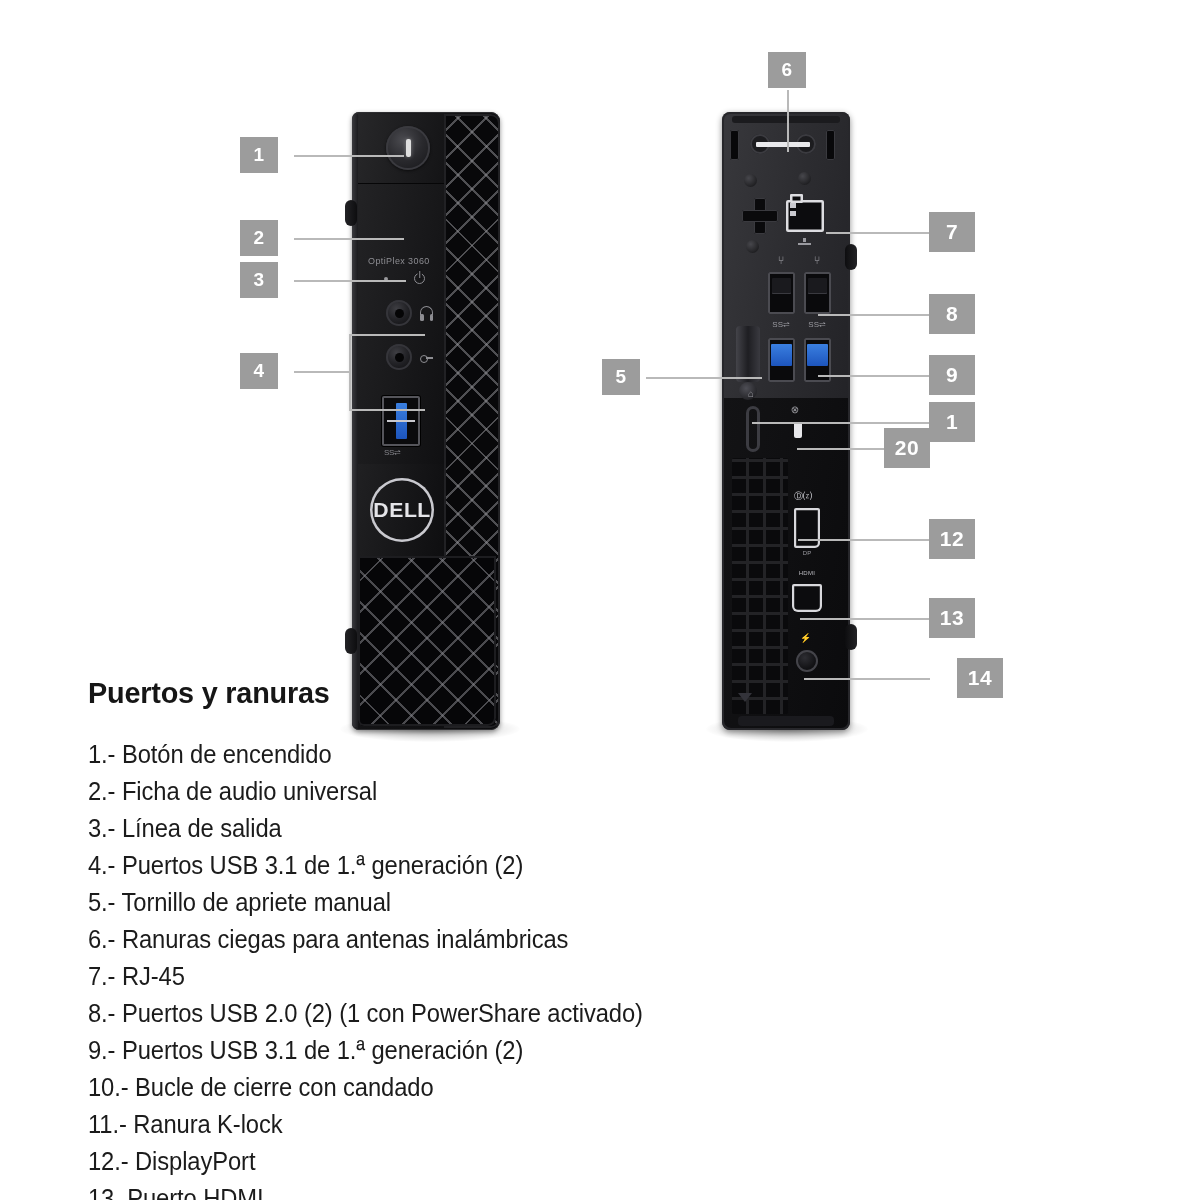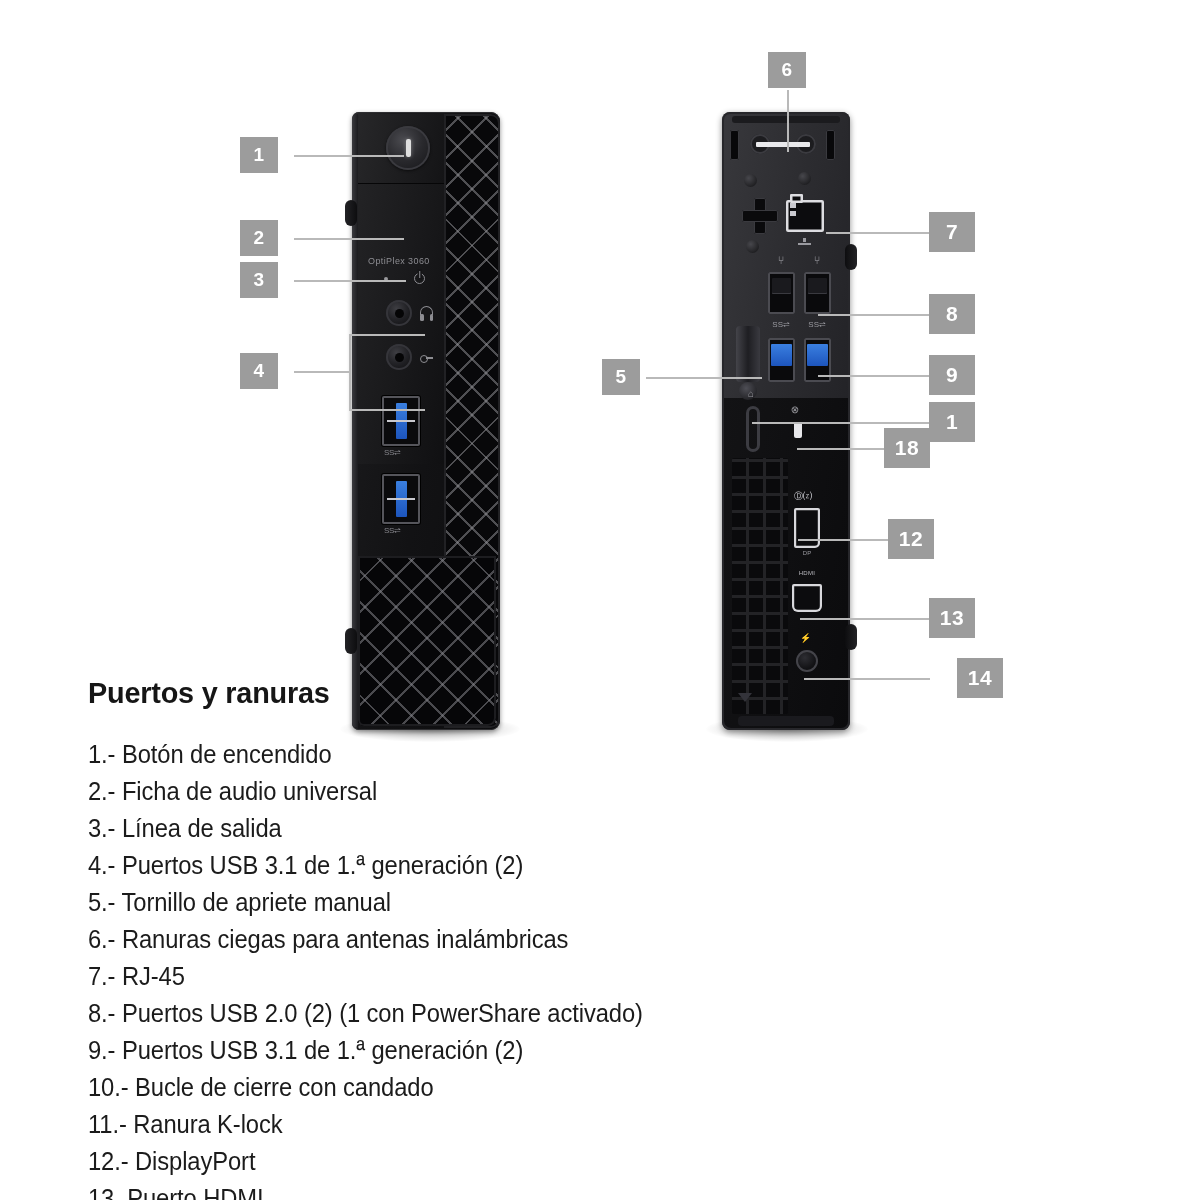--- a/index.html
+++ b/index.html
@@ -442,20 +442,25 @@
         </div>
         <div class="ss-mark s1">SS⇌</div>
 
         <div class="usb3 u2">
           <div class="tongue"></div>
           <div class="bar"></div>
         </div>
         <div class="ss-mark s2">SS⇌</div>
       </div>
 
+      <div class="fr-logo-panel">
+        <div class="dell-badge">
+          <span>DELL</span>
+        </div>
+      </div>
 
       <div class="fr-grille"></div>
     </div>
   </div>
 
   <div class="unit" id="rear-unit">
     <div class="rr-body"></div>
     <div class="rr-lower"></div>
     <div class="rr-top-rail"></div>
 
@@ -555,22 +560,22 @@
   <div class="badge sm" style="left:240px; top:137px;">1</div>
   <div class="badge sm" style="left:240px; top:220px;">2</div>
   <div class="badge sm" style="left:240px; top:262px;">3</div>
   <div class="badge sm" style="left:240px; top:353px;">4</div>
   <div class="badge sm" style="left:602px; top:359px;">5</div>
   <div class="badge sm" style="left:768px; top:52px;">6</div>
   <div class="badge md" style="left:929px; top:212px;">7</div>
   <div class="badge md" style="left:929px; top:294px;">8</div>
   <div class="badge md" style="left:929px; top:355px;">9</div>
   <div class="badge md" style="left:929px; top:402px;">1</div>
-  <div class="badge md" style="left:884px; top:428px;">18</div>
-  <div class="badge md" style="left:888px; top:519px;">12</div>
+  <div class="badge md" style="left:884px; top:428px;">20</div>
+  <div class="badge md" style="left:929px; top:519px;">12</div>
   <div class="badge md" style="left:929px; top:598px;">13</div>
   <div class="badge md" style="left:929px; top:658px;margin-left:28px;">14</div>
 
   <div id="text-block">
     <div id="list-title">Puertos y ranuras</div>
     <div id="ports-list">
       <div class="port-item">1.- Botón de encendido</div>
       <div class="port-item">2.- Ficha de audio universal</div>
       <div class="port-item">3.- Línea de salida</div>
       <div class="port-item">4.- Puertos USB 3.1 de 1.ª generación (2)</div>

